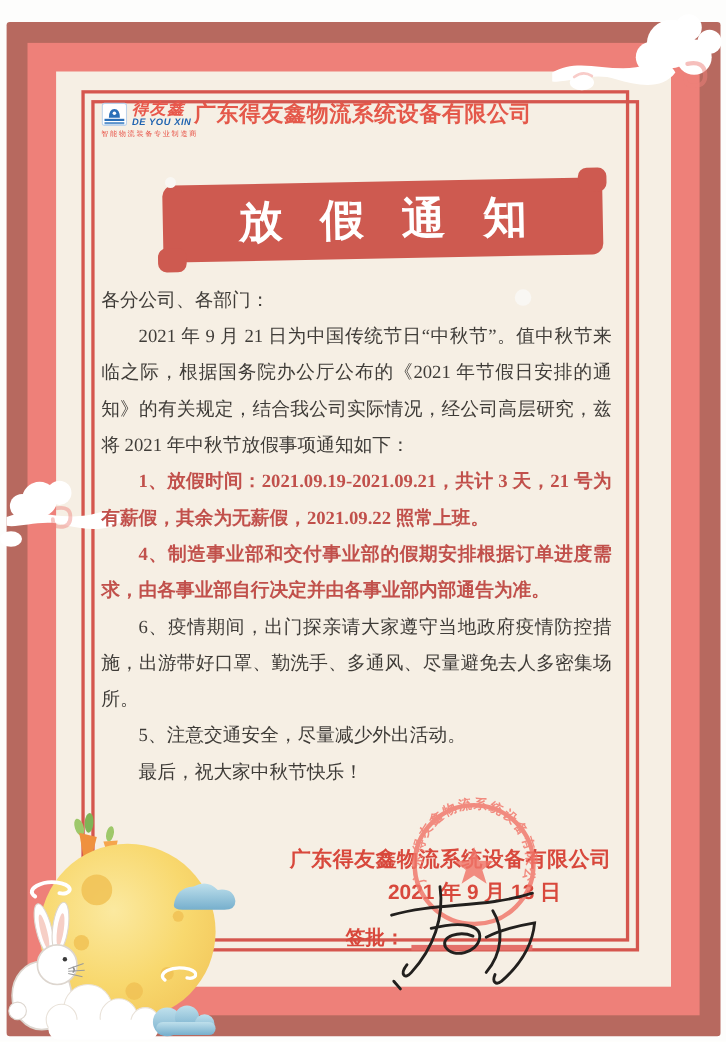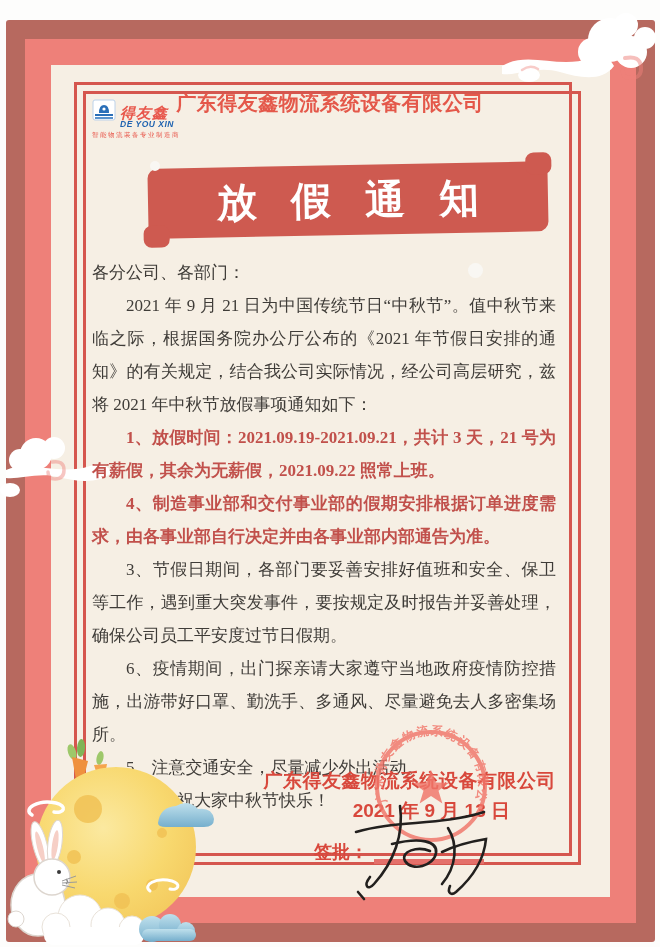--- a/index.html
+++ b/index.html
@@ -11,21 +11,21 @@
   .paper{position:absolute;inset:26px;background:#f6efe4;}
   
   .frame{position:absolute;border:3px solid #d5564e;}
   .frame-a{left:74px;top:82px;width:492px;height:768px;}
   .frame-b{left:83px;top:91px;width:492px;height:768px;}
   
   .logo{position:absolute;left:92px;top:92px;width:108px;}
   .logo-row{display:flex;align-items:center;gap:4px;}
   .logo-txt{line-height:1;}
   .logo-name{font-family:"Liberation Sans",sans-serif;font-weight:bold;font-style:italic;
-             color:#e8584c;font-size:15px;letter-spacing:1px;margin-top:13px;}
+             color:#e8584c;font-size:15px;letter-spacing:1px;}
   .logo-latin{font-family:"Liberation Sans",sans-serif;font-weight:bold;font-style:italic;
               color:#1f63b0;font-size:8.5px;letter-spacing:.5px;}
   .logo-slogan{font-family:"Liberation Sans",sans-serif;color:#e8584c;font-size:6.5px;
                letter-spacing:1.5px;margin-top:2px;white-space:nowrap;}
   .company-head{position:absolute;left:0;right:0;top:90px;text-align:center;
                 font-family:"Liberation Sans",sans-serif;font-weight:bold;
                 color:#e4584a;font-size:20px;letter-spacing:.5px;}
   .subtitle{position:absolute;left:0;right:0;top:124px;text-align:center;
             font-family:"Liberation Sans",sans-serif;font-weight:bold;color:#c26b60;
             font-size:27px;letter-spacing:1.3em;text-indent:1.3em;}
@@ -124,21 +124,20 @@
   </div>
 
   <span class="dot dot1"></span>
   <span class="dot dot2"></span>
 
   <div class="doc-body">
     <p class="salutation">各分公司、各部门：</p>
     <p>2021 年 9 月 21 日为中国传统节日“中秋节”。值中秋节来临之际，根据国务院办公厅公布的《2021 年节假日安排的通知》的有关规定，结合我公司实际情况，经公司高层研究，兹将 2021 年中秋节放假事项通知如下：</p>
     <p class="red">1、放假时间：2021.09.19-2021.09.21，共计 3 天，21 号为有薪假，其余为无薪假，2021.09.22 照常上班。</p>
     <p class="red">4、制造事业部和交付事业部的假期安排根据订单进度需求，由各事业部自行决定并由各事业部内部通告为准。</p>
-    <p>3、节假日期间，各部门要妥善安排好值班和安全、保卫等工作，遇到重大突发事件，要按规定及时报告并妥善处理，确保公司员工平安度过节日假期。</p>
     <p>6、疫情期间，出门探亲请大家遵守当地政府疫情防控措施，出游带好口罩、勤洗手、多通风、尽量避免去人多密集场所。</p>
     <p>5、注意交通安全，尽量减少外出活动。</p>
     <p>最后，祝大家中秋节快乐！</p>
   </div>
 
   <div class="signoff">
     <div class="co">广东得友鑫物流系统设备有限公司</div>
     <div class="dt">2021 年 9 月 13 日</div>
   </div>
 

